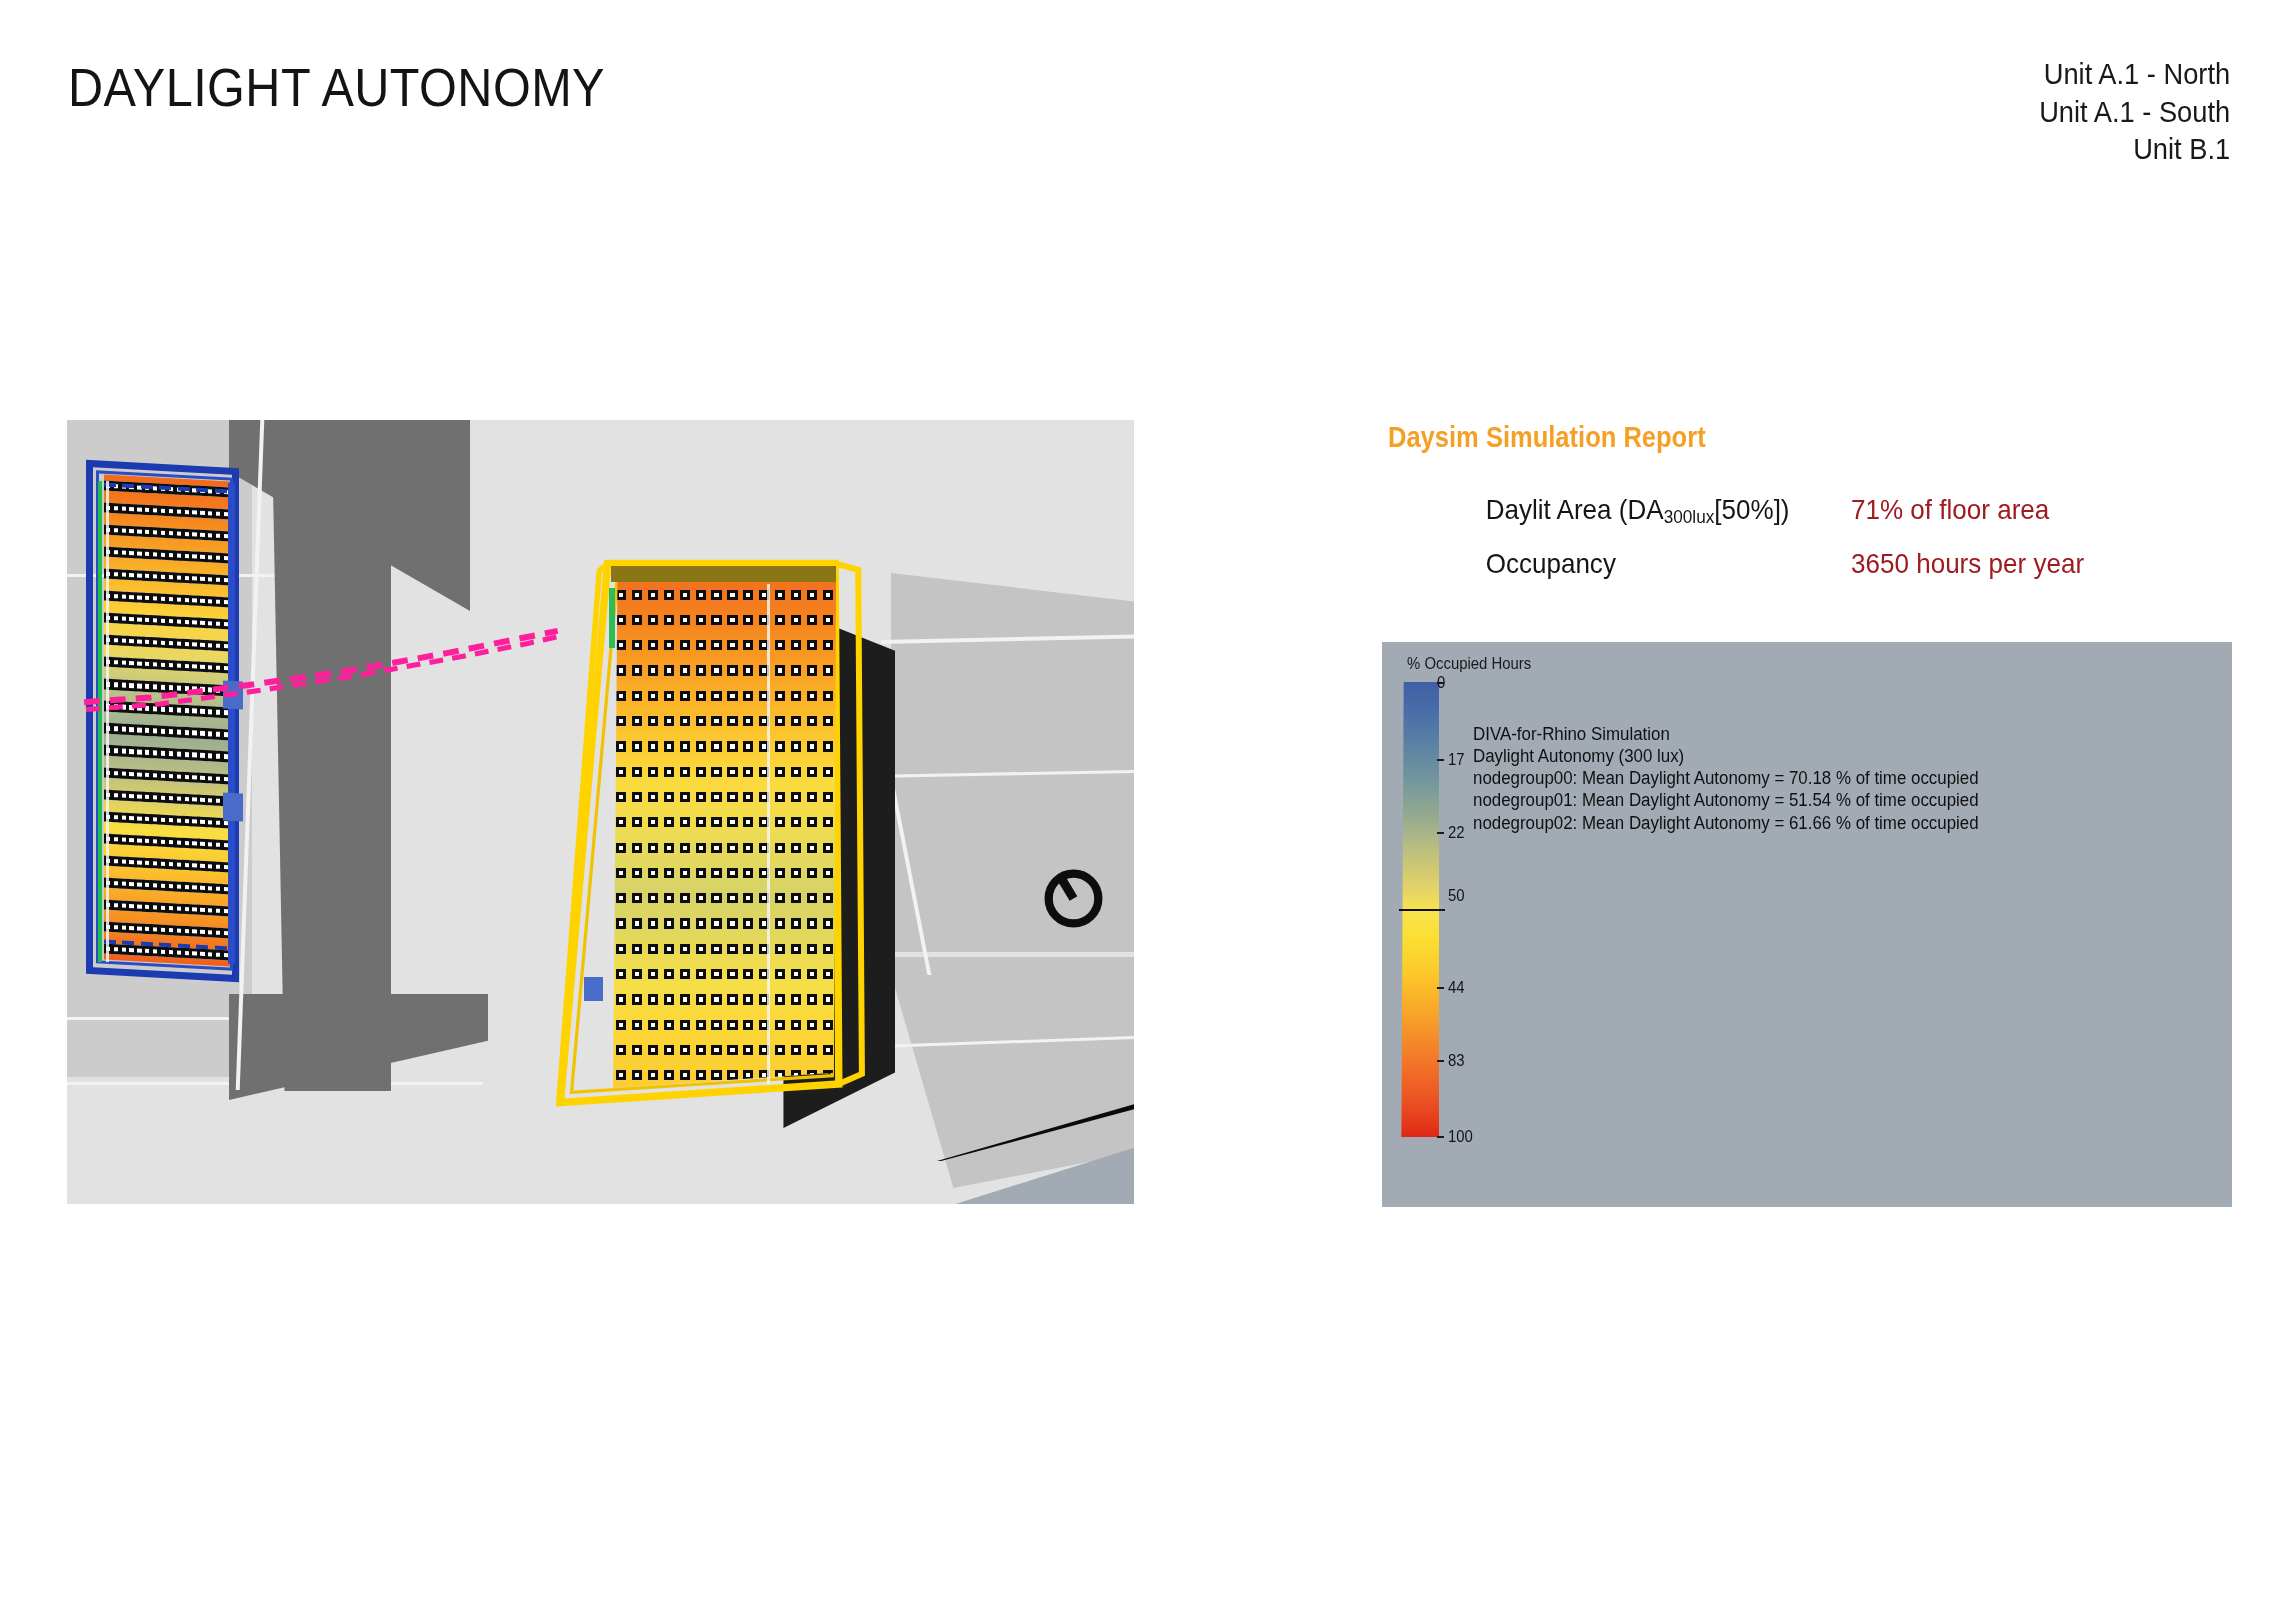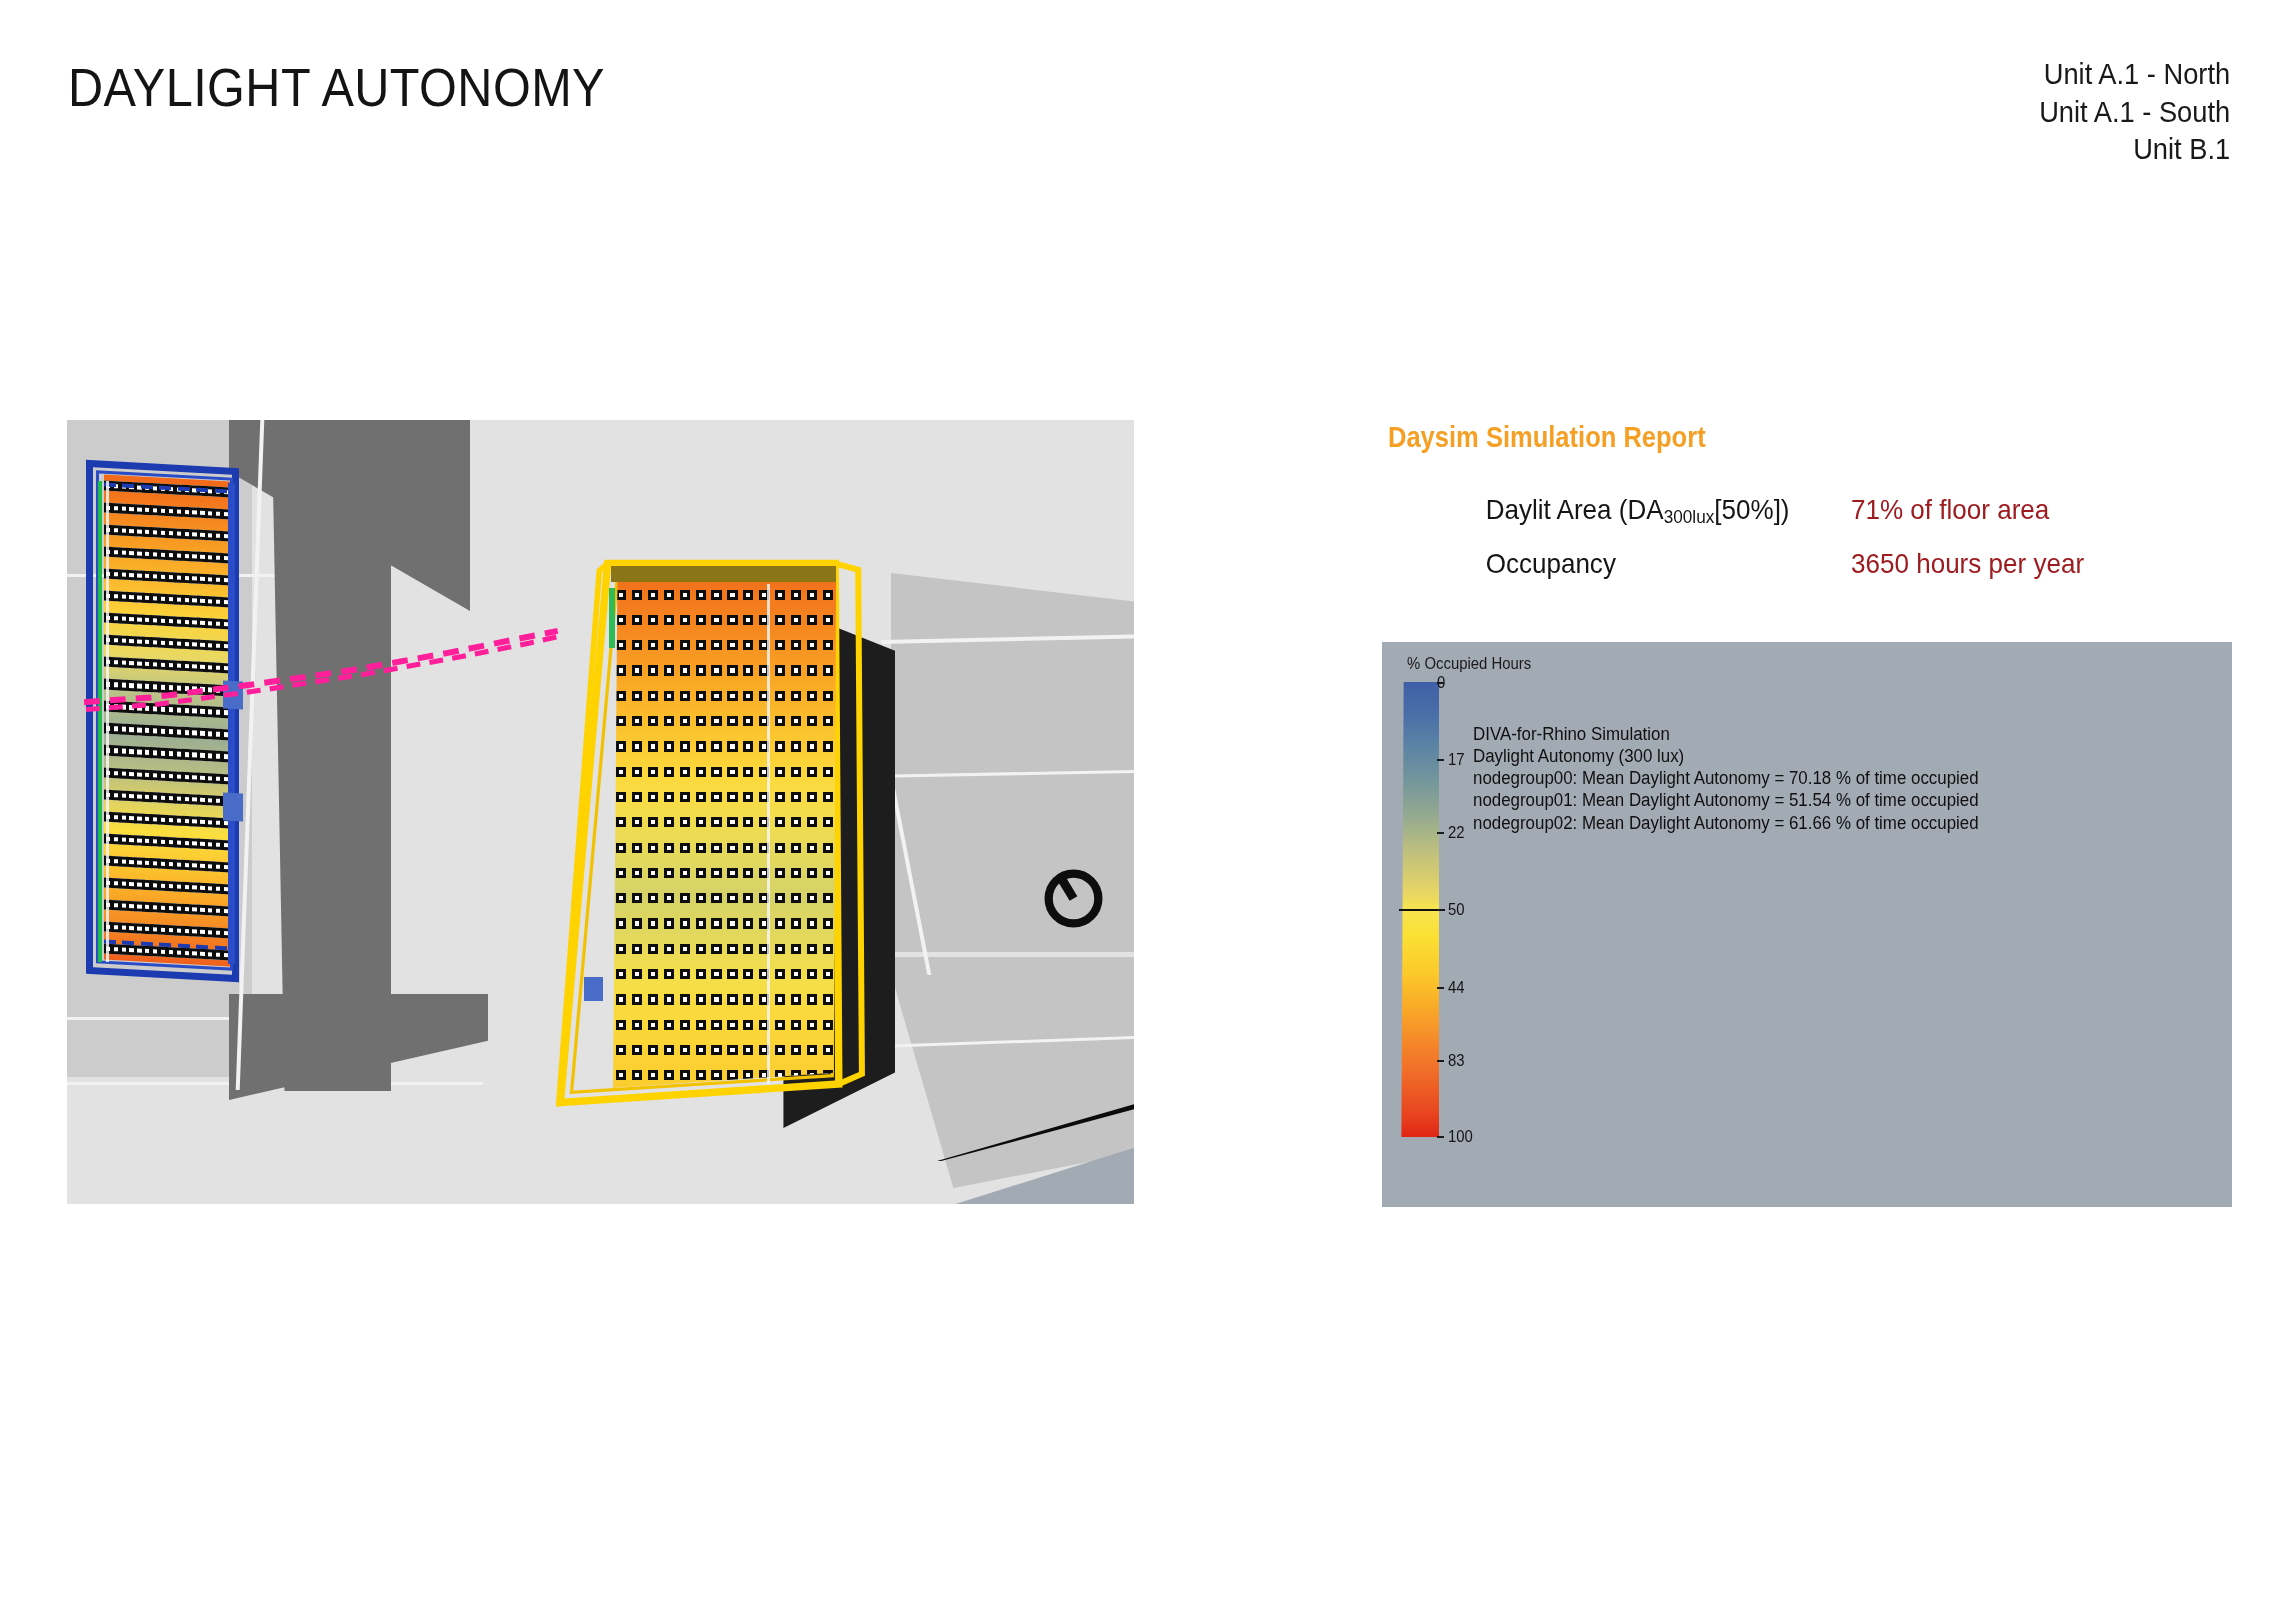--- a/index.html
+++ b/index.html
@@ -2181,21 +2181,21 @@
       <div class="cb-tick" style="top:117px;"></div>
       <div class="cb-tick" style="top:190px;"></div>
       <div class="cb-tick" style="top:267px;"></div>
       <div class="cb-tick" style="top:345px;"></div>
       <div class="cb-tick" style="top:418px;"></div>
       <div class="cb-tick" style="top:494px;"></div>
 
       <div class="cb-label" style="top:41px;left:55px;">0</div>
       <div class="cb-label" style="top:118px;">17</div>
       <div class="cb-label" style="top:191px;">22</div>
-      <div class="cb-label" style="top:268px;">50</div>
+      <div class="cb-label" style="top:254px;">50</div>
       <div class="cb-label" style="top:346px;">44</div>
       <div class="cb-label" style="top:419px;">83</div>
       <div class="cb-label" style="top:495px;">100</div>
     </div>
 
     <div id="sim-lines">
       <div class="sim-line">DIVA-for-Rhino Simulation</div>
       <div class="sim-line">Daylight Autonomy (300 lux)</div>
       <div class="sim-line">nodegroup00: Mean Daylight Autonomy = 70.18 % of time occupied</div>
       <div class="sim-line">nodegroup01: Mean Daylight Autonomy = 51.54 % of time occupied</div>

